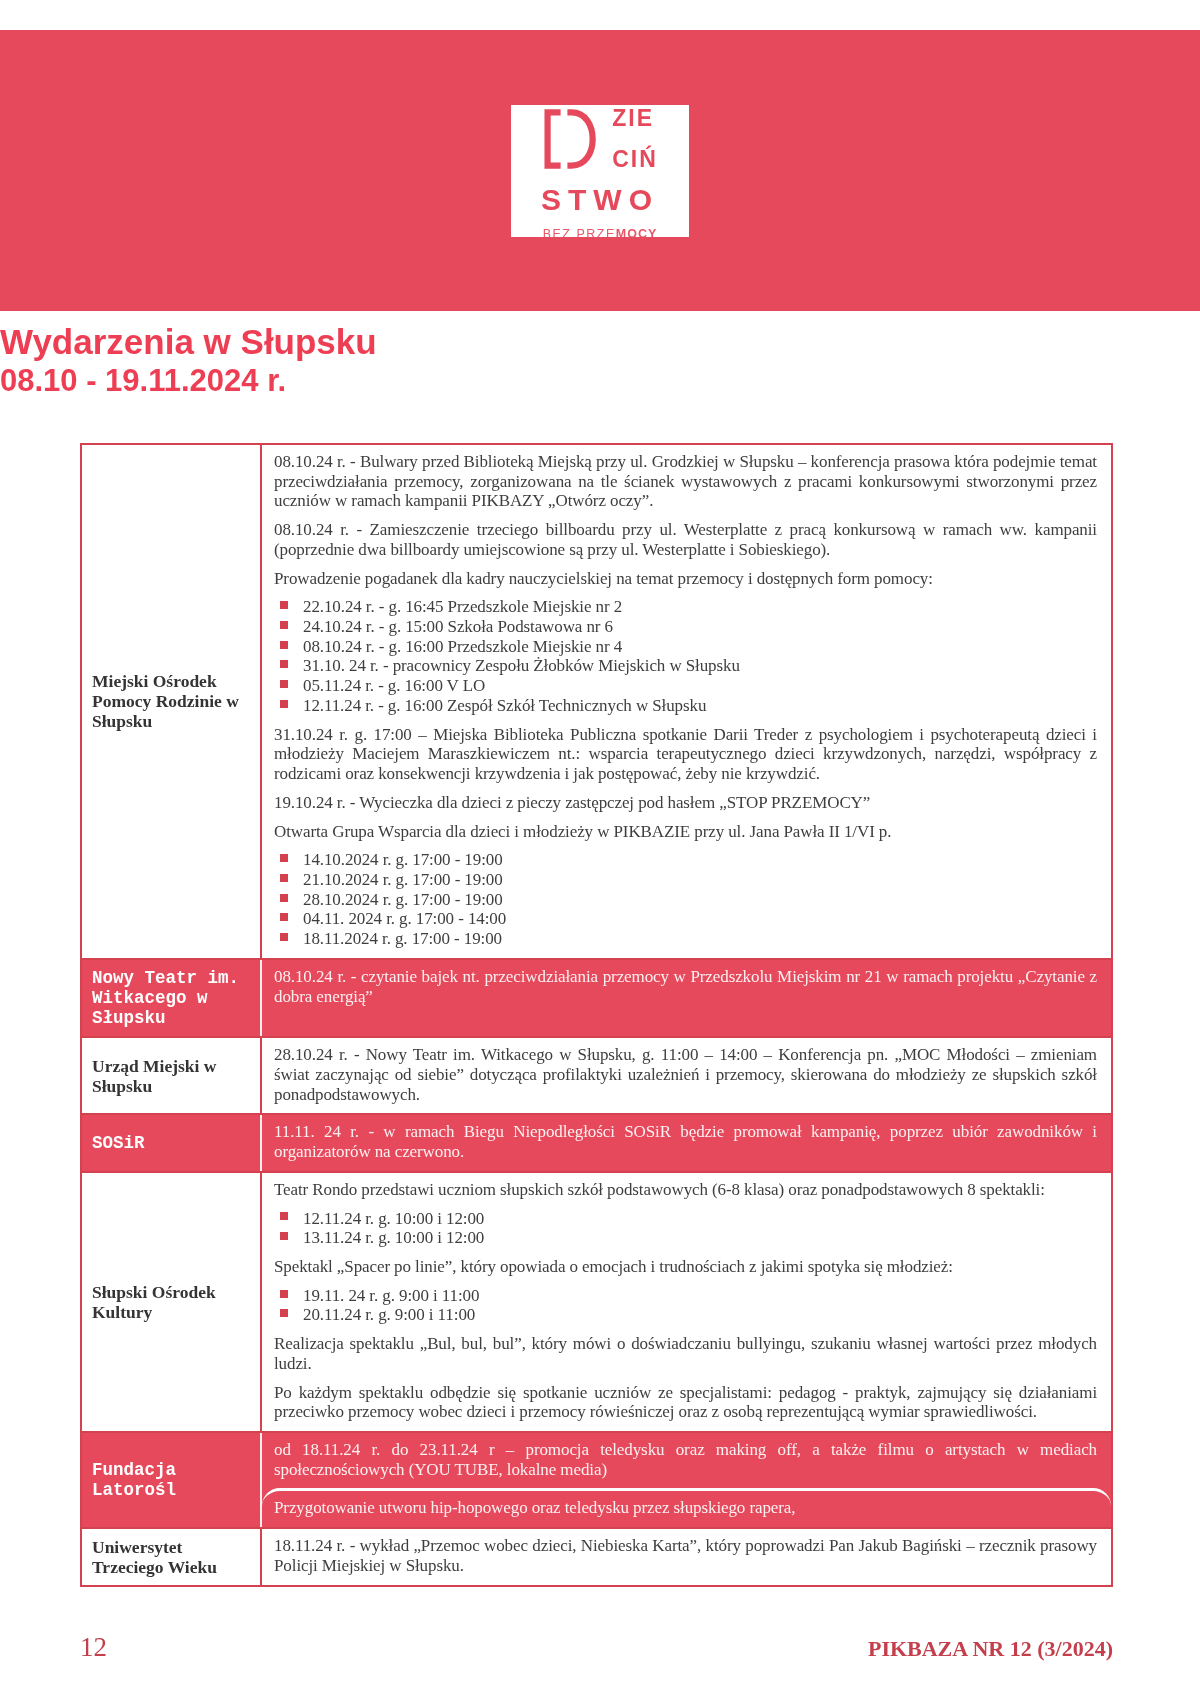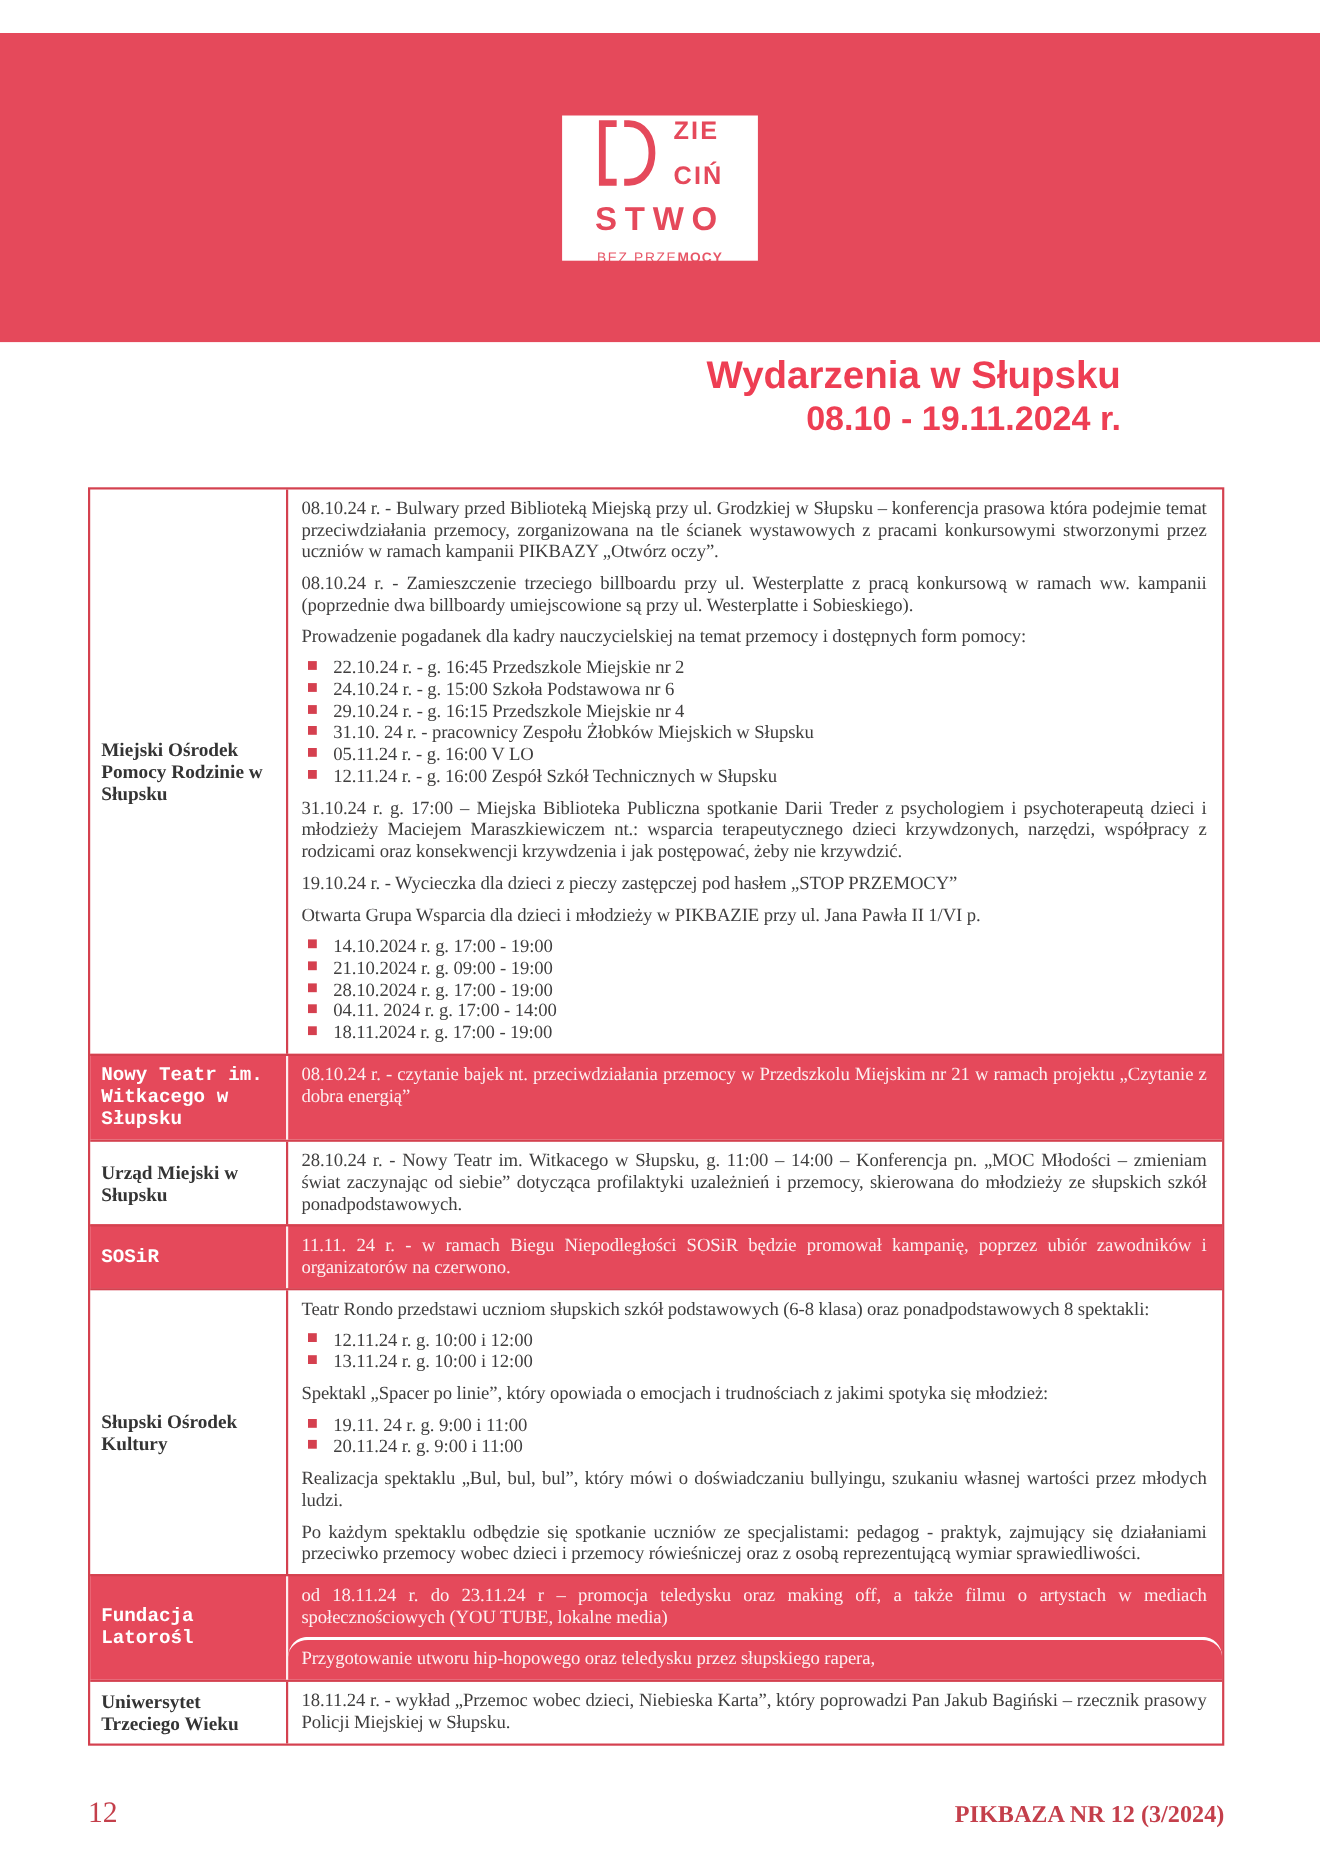--- a/index.html
+++ b/index.html
@@ -25,21 +25,21 @@
     padding:10px 8px;color:var(--red);
   }
   .logo-top{display:flex;align-items:center;gap:8px;}
   .logo-d{display:block;}
   .logo-zc{display:flex;flex-direction:column;justify-content:space-between;height:64px;
     font-family:"Liberation Sans",sans-serif;font-weight:700;font-size:23px;letter-spacing:2px;line-height:1;}
   .logo-stwo{font-family:"Liberation Sans",sans-serif;font-weight:700;font-size:30px;letter-spacing:7px;line-height:1;margin-top:8px;}
   .logo-tagline{font-family:"Liberation Sans",sans-serif;font-size:12.5px;letter-spacing:1.5px;margin-top:12px;opacity:.92;}
   .logo-tagline b{font-weight:700;letter-spacing:1px;}
   .page-title{
-    position:absolute;top:322px;left:0;width:1019px;text-align:right;
+    position:absolute;top:322px;left:0;width:1019px;text-align:left;
     font-family:"Liberation Sans",sans-serif;font-weight:700;color:var(--red-title);
     line-height:1.17;
   }
   .page-title .t1{font-size:35px;display:block;}
   .page-title .t2{font-size:31px;display:block;}
   .events-table{
     position:absolute;top:443px;left:80px;width:1033px;
     border:2px solid var(--red-border);
   }
   .row{display:flex;align-items:stretch;}
@@ -110,21 +110,21 @@
             <li class="bullet-item">
               <span class="sq"></span>
               <span class="bullet-text">22.10.24 r. - g. 16:45 Przedszkole Miejskie nr 2</span>
             </li>
             <li class="bullet-item">
               <span class="sq"></span>
               <span class="bullet-text">24.10.24 r. - g. 15:00 Szkoła Podstawowa nr 6</span>
             </li>
             <li class="bullet-item">
               <span class="sq"></span>
-              <span class="bullet-text">29.10.24 r. - g. 16:15 Przedszkole Miejskie nr 4</span>
+              <span class="bullet-text">08.10.24 r. - g. 16:00 Przedszkole Miejskie nr 4</span>
             </li>
             <li class="bullet-item">
               <span class="sq"></span>
               <span class="bullet-text">31.10. 24 r. - pracownicy Zespołu Żłobków Miejskich w Słupsku</span>
             </li>
             <li class="bullet-item">
               <span class="sq"></span>
               <span class="bullet-text">05.11.24 r. - g. 16:00 V LO</span>
             </li>
             <li class="bullet-item">
@@ -135,21 +135,21 @@
           <p class="para">31.10.24 r. g. 17:00 – Miejska Biblioteka Publiczna spotkanie Darii Treder z psychologiem i psychoterapeutą dzieci i młodzieży Maciejem Maraszkiewiczem nt.: wsparcia terapeutycznego dzieci krzywdzonych, narzędzi, współpracy z rodzicami oraz konsekwencji krzywdzenia i jak postępować, żeby nie krzywdzić.</p>
           <p class="para">19.10.24 r. - Wycieczka dla dzieci z pieczy zastępczej pod hasłem „STOP PRZEMOCY”</p>
           <p class="para">Otwarta Grupa Wsparcia dla dzieci i młodzieży w PIKBAZIE przy ul. Jana Pawła II 1/VI p.</p>
           <ul class="bullets">
             <li class="bullet-item">
               <span class="sq"></span>
               <span class="bullet-text">14.10.2024 r. g. 17:00 - 19:00</span>
             </li>
             <li class="bullet-item">
               <span class="sq"></span>
-              <span class="bullet-text">21.10.2024 r. g. 09:00 - 19:00</span>
+              <span class="bullet-text">21.10.2024 r. g. 17:00 - 19:00</span>
             </li>
             <li class="bullet-item">
               <span class="sq"></span>
               <span class="bullet-text">28.10.2024 r. g. 17:00 - 19:00</span>
             </li>
             <li class="bullet-item">
               <span class="sq"></span>
               <span class="bullet-text">04.11. 2024 r. g. 17:00 - 14:00</span>
             </li>
             <li class="bullet-item">

